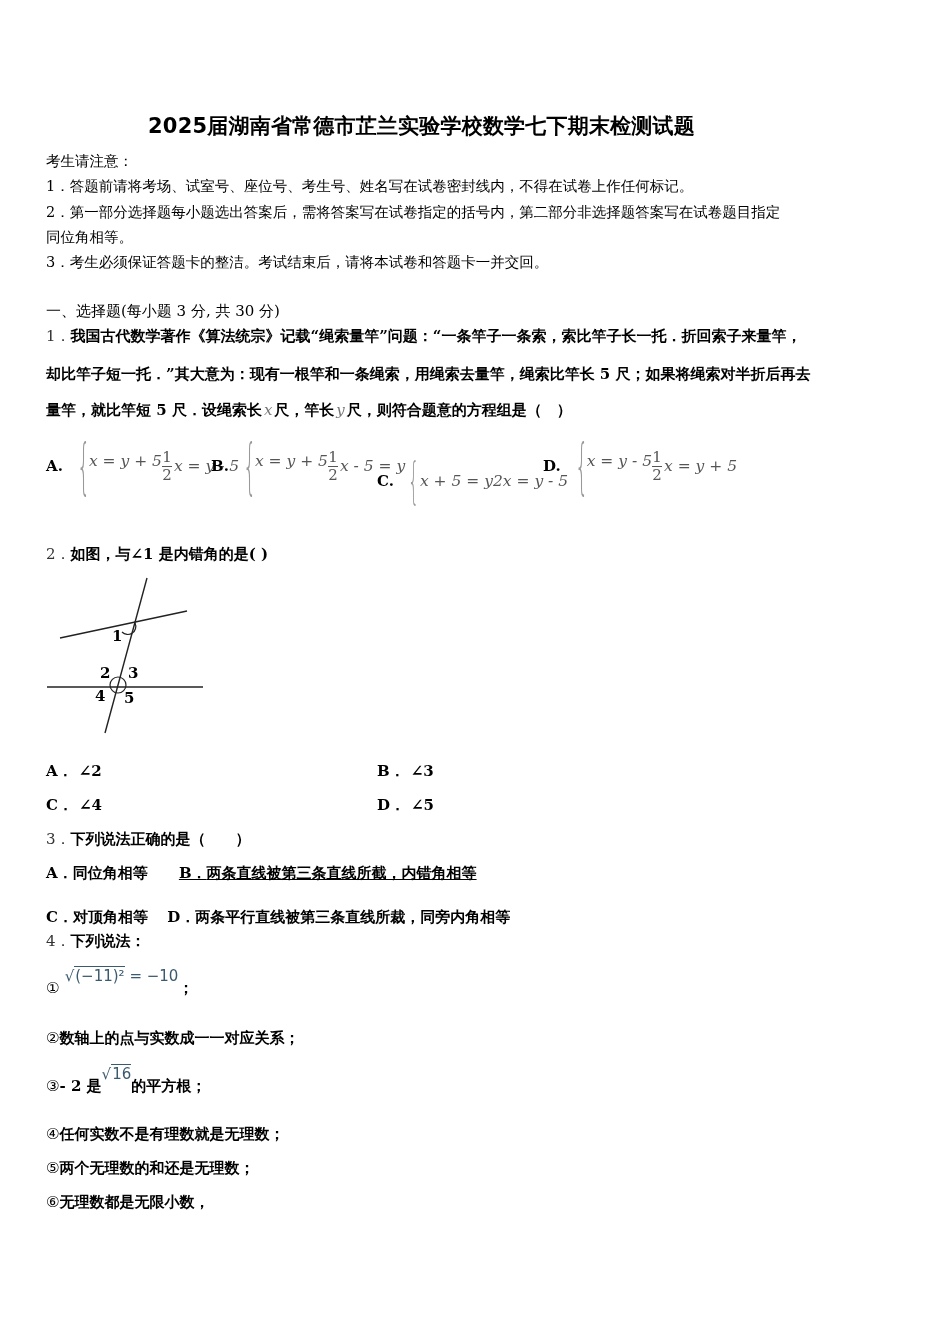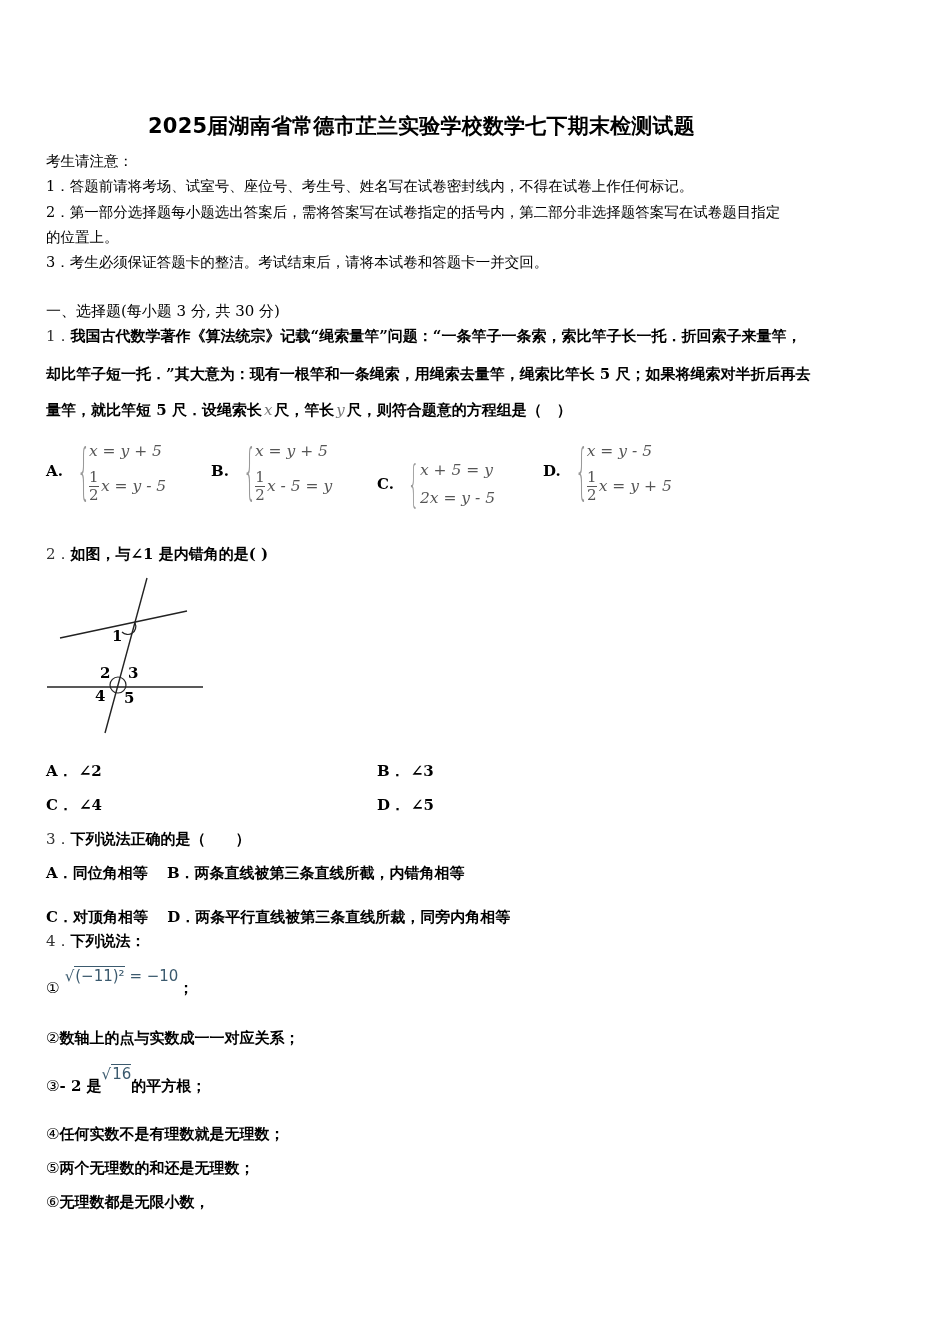--- a/index.html
+++ b/index.html
@@ -11,38 +11,38 @@
            font-weight: bold; font-size: 21px; letter-spacing: 0.2px; }
   .note { font-size: 14.5px; left: 46px; }
   .q { font-size: 15px; left: 46px; font-weight: bold; }
   .q .num { font-weight: normal; color: #333; }
   .sec { font-size: 15px; left: 46px; text-align: center; }
   .opt-label { font-weight: bold; font-size: 15px; }
   .sys { position: absolute; display: flex; align-items: center; }
   .brace { font-size: 60px; line-height: 60px; color: #999; font-weight: 100;
            transform: scaleX(0.35); transform-origin: left center; width: 10px; margin-right: 2px;
            font-family: "DejaVu Sans", sans-serif; }
-  .rows { display: flex; flex-direction: column; color: #555; font-size: 15.5px; }
+  .rows { display: flex; flex-direction: row; color: #555; font-size: 15.5px; }
   .rows .r { height: 30px; display: flex; align-items: center; }
   .frac { display: inline-flex; flex-direction: column; align-items: center; margin-right: 2px; font-size: 15px; line-height: 15px; }
   .frac .bar { border-top: 1px solid #555; width: 10px; margin: 1px 0; }
   i.v { font-style: italic; }
   .circ { font-family: "DejaVu Sans", sans-serif; font-weight: normal; }
   .math-img { color: #3b5a6e; font-family: "DejaVu Sans", sans-serif; font-weight: normal; }
   .sqrt { display: inline-block; border-top: 1px solid #3b5a6e; padding-left: 1px; }
 </style>
 </head>
 <body>
 
 <div class="abs title">2025届湖南省常德市芷兰实验学校数学七下期末检测试题</div>
 
 <div class="abs note" style="top:152px;">考生请注意：</div>
 <div class="abs note" style="top:177px;">1．答题前请将考场、试室号、座位号、考生号、姓名写在试卷密封线内，不得在试卷上作任何标记。</div>
 <div class="abs note" style="top:203px;">2．第一部分选择题每小题选出答案后，需将答案写在试卷指定的括号内，第二部分非选择题答案写在试卷题目指定</div>
-<div class="abs note" style="top:228px;">的位置上。</div>
+<div class="abs note" style="top:228px;">同位角相等。</div>
 <div class="abs note" style="top:253px;">3．考生必须保证答题卡的整洁。考试结束后，请将本试卷和答题卡一并交回。</div>
 
 <div class="abs sec" style="top:302px;">一、选择题(每小题 3 分, 共 30 分)</div>
 
 <div class="abs q" style="top:327px;">
   <span class="num">1．</span><span>我国古代数学著作《算法统宗》记载“绳索量竿”问题：“一条竿子一条索，索比竿子长一托．折回索子来量竿，</span>
 </div>
 <div class="abs q" style="top:365px;">却比竿子短一托．”其大意为：现有一根竿和一条绳索，用绳索去量竿，绳索比竿长 5 尺；如果将绳索对半折后再去</div>
 <div class="abs q" style="top:401px;">
   <span>量竿，就比竿短 5 尺．设绳索长</span><i class="v" style="font-weight:normal;color:#777;margin:0 2px;">x</i><span>尺，竿长</span><i class="v" style="font-weight:normal;color:#777;margin:0 2px;">y</i><span>尺，则符合题意的方程组是（　）</span>
@@ -143,21 +143,21 @@
 </div>
 <div class="abs q" style="top:796px;left:377px;">
   <span>D．</span><span style="margin-left:6px;">∠5</span>
 </div>
 
 <div class="abs q" style="top:830px;">
   <span class="num">3．</span><span>下列说法正确的是（　　）</span>
 </div>
 <div class="abs q" style="top:864px;">
   <span><span>A．</span><span>同位角相等</span></span>
-  <span style="margin-left:14px;"><span>B．</span><span>两条直线被第三条直线所截，内错角相等</span></span>
+  <span style="margin-left:26px;text-decoration:underline;"><span>B．</span><span>两条直线被第三条直线所截，内错角相等</span></span>
 </div>
 <div class="abs q" style="top:898px;margin-top:10px;">
   <span><span>C．</span><span>对顶角相等</span></span>
   <span style="margin-left:14px;"><span>D．</span><span>两条平行直线被第三条直线所裁，同旁内角相等</span></span>
 </div>
 
 <div class="abs q" style="top:932px;">
   <span class="num">4．</span><span>下列说法：</span>
 </div>
 

